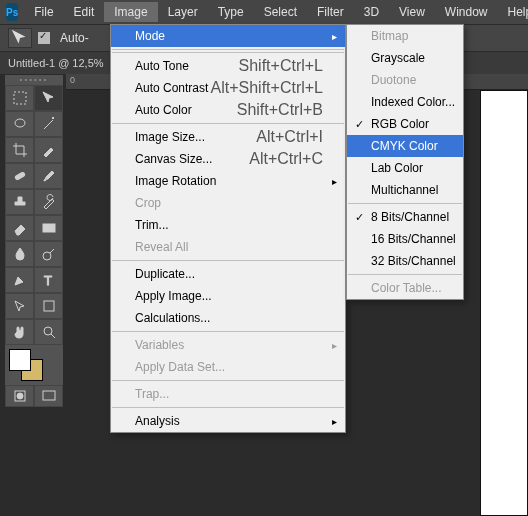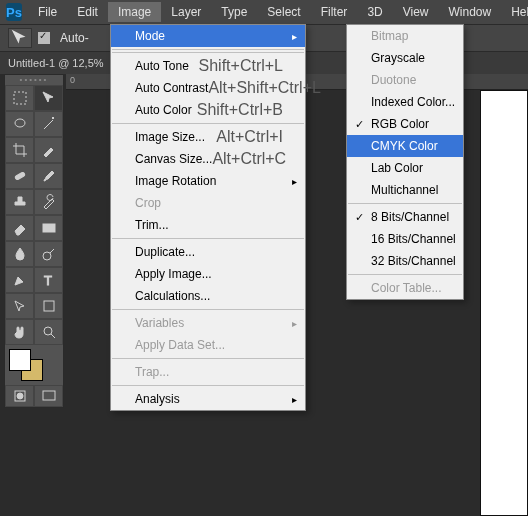--- a/index.html
+++ b/index.html
@@ -1,20 +1,20 @@
 <!DOCTYPE html>
 <html><head>
 <meta charset="utf-8">
 <style>
   * { margin: 0; padding: 0; box-sizing: border-box; font-family: "Segoe UI", Tahoma, sans-serif; }
   body { width: 528px; height: 516px; background: #454545; overflow: hidden; }
 
   
   .menubar { height: 24px; background: #454545; display: flex; align-items: center; padding-left: 2px; color: #e0e0e0; font-size: 12px; }
-  .ps-logo { width: 22px; height: 18px; background: #0c4a6e; border-radius: 3px; margin: 0 6px 0 4px; display:flex; align-items:center; justify-content:center; color:#31a8ff; font-weight:bold; font-size:13px; }
+  .ps-logo { width: 22px; height: 18px; background: #0c4a6e; border-radius: 3px; margin: 0 6px 0 4px; display:flex; align-items:center; justify-content:center; color:#31a8ff; font-weight:bold; font-size:10px; }
   .menubar .menu-item { padding: 3px 10px; cursor: default; }
   .menubar .menu-item[data-active="true"] { background: #6a6a6a; }
 
   
   .optionsbar { height: 28px; background: #454545; border-top: 1px solid #2a2a2a; border-bottom: 1px solid #2a2a2a; display:flex; align-items:center; padding-left:8px; color:#e0e0e0; font-size:12px; gap:6px; }
   .opt-arrow { width:24px; height:20px; background:#535353; border:1px solid #333; display:flex; align-items:center; justify-content:center; }
   .chk { width:12px; height:12px; background:#bbb; display:inline-block; margin-right:4px; position:relative; }
   .chk::after { content:"✓"; color:#222; font-size:10px; position:absolute; top:-2px; left:1px; }
 
   
@@ -36,21 +36,21 @@
   .tool[data-selected="true"] { background:#3a3a3a; }
   .swatches { padding:4px; }
   .sw { width:22px; height:22px; border:1px solid #000; }
   .sw-fg { background:#fff; position:relative; z-index:2; }
   .sw-bg { background:#d4b96a; margin-top:-12px; margin-left:12px; position:relative; z-index:1; }
   .tool-bottom { display:grid; grid-template-columns:1fr 1fr; }
   .tool-bottom .tool { height:22px; }
 
   
   .dropdown { position:absolute; background:#f0f0f0; border:1px solid #8a8a8a; box-shadow:3px 3px 6px rgba(0,0,0,.3); font-size:12px; color:#000; }
-  .menu-image { left:110px; top:24px; width:196px; }
+  .menu-image { left:110px; top:24px; width:236px; }
   .menu-mode  { left:346px; top:24px; width:118px; }
   .dd-item { display:flex; align-items:center; height:22px; padding:0 22px 0 24px; position:relative; white-space:nowrap; }
   .dd-item[data-disabled="true"] { color:#9a9a9a; }
   .dd-item[data-highlight="true"] { background:#3875d7; color:#fff; }
   .dd-sep { height:1px; background:#c0c0c0; margin:2px 1px; }
   .dd-shortcut { margin-left:auto; color:#555; font-size:16px; }
   .dd-sub::after { content:"▸"; position:absolute; right:8px; font-size:10px; color:inherit; }
   .dd-check::before { content:"✓"; position:absolute; left:8px; font-size:11px; }
 </style>
 </head>
@@ -244,20 +244,23 @@
     </div>
   <div class="dd-item dd-sub">
       <span>Image Rotation</span>
     </div>
   <div class="dd-item" data-disabled="true">
       <span>Crop</span>
     </div>
   <div class="dd-item">
       <span>Trim...</span>
     </div>
+  <div class="dd-item" data-disabled="true">
+      <span>Reveal All</span>
+    </div>
   <div class="dd-sep"></div>
   <div class="dd-item">
       <span>Duplicate...</span>
     </div>
   <div class="dd-item">
       <span>Apply Image...</span>
     </div>
   <div class="dd-item">
       <span>Calculations...</span>
     </div>

